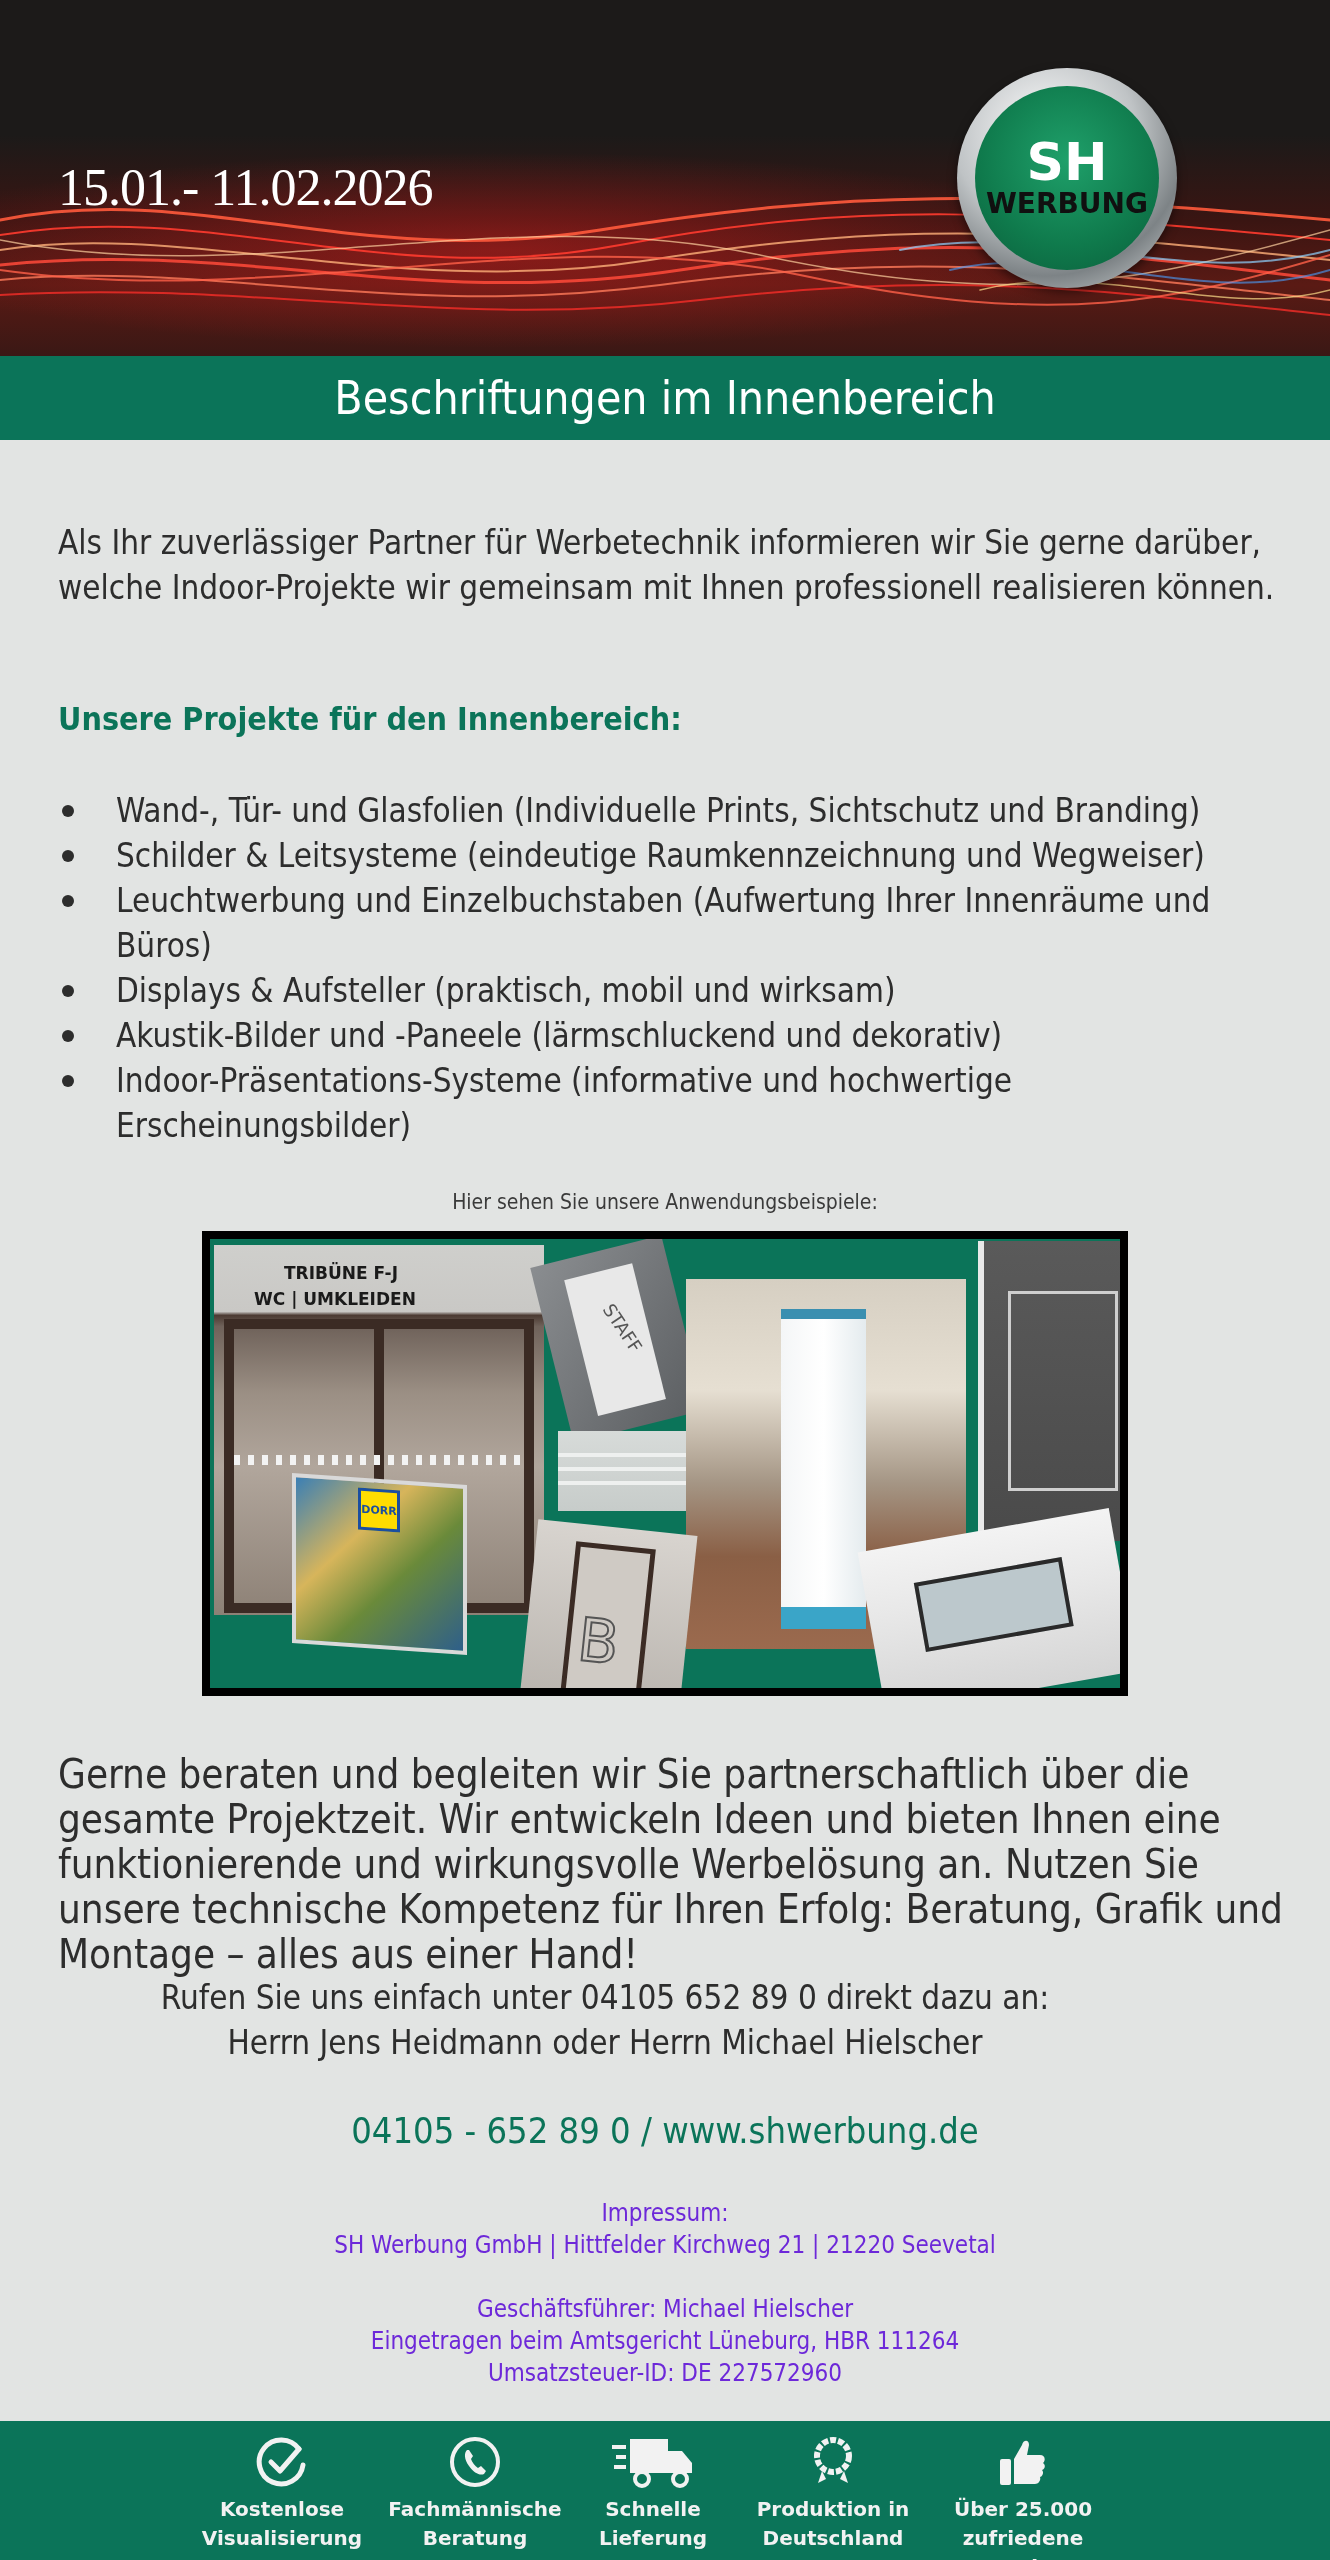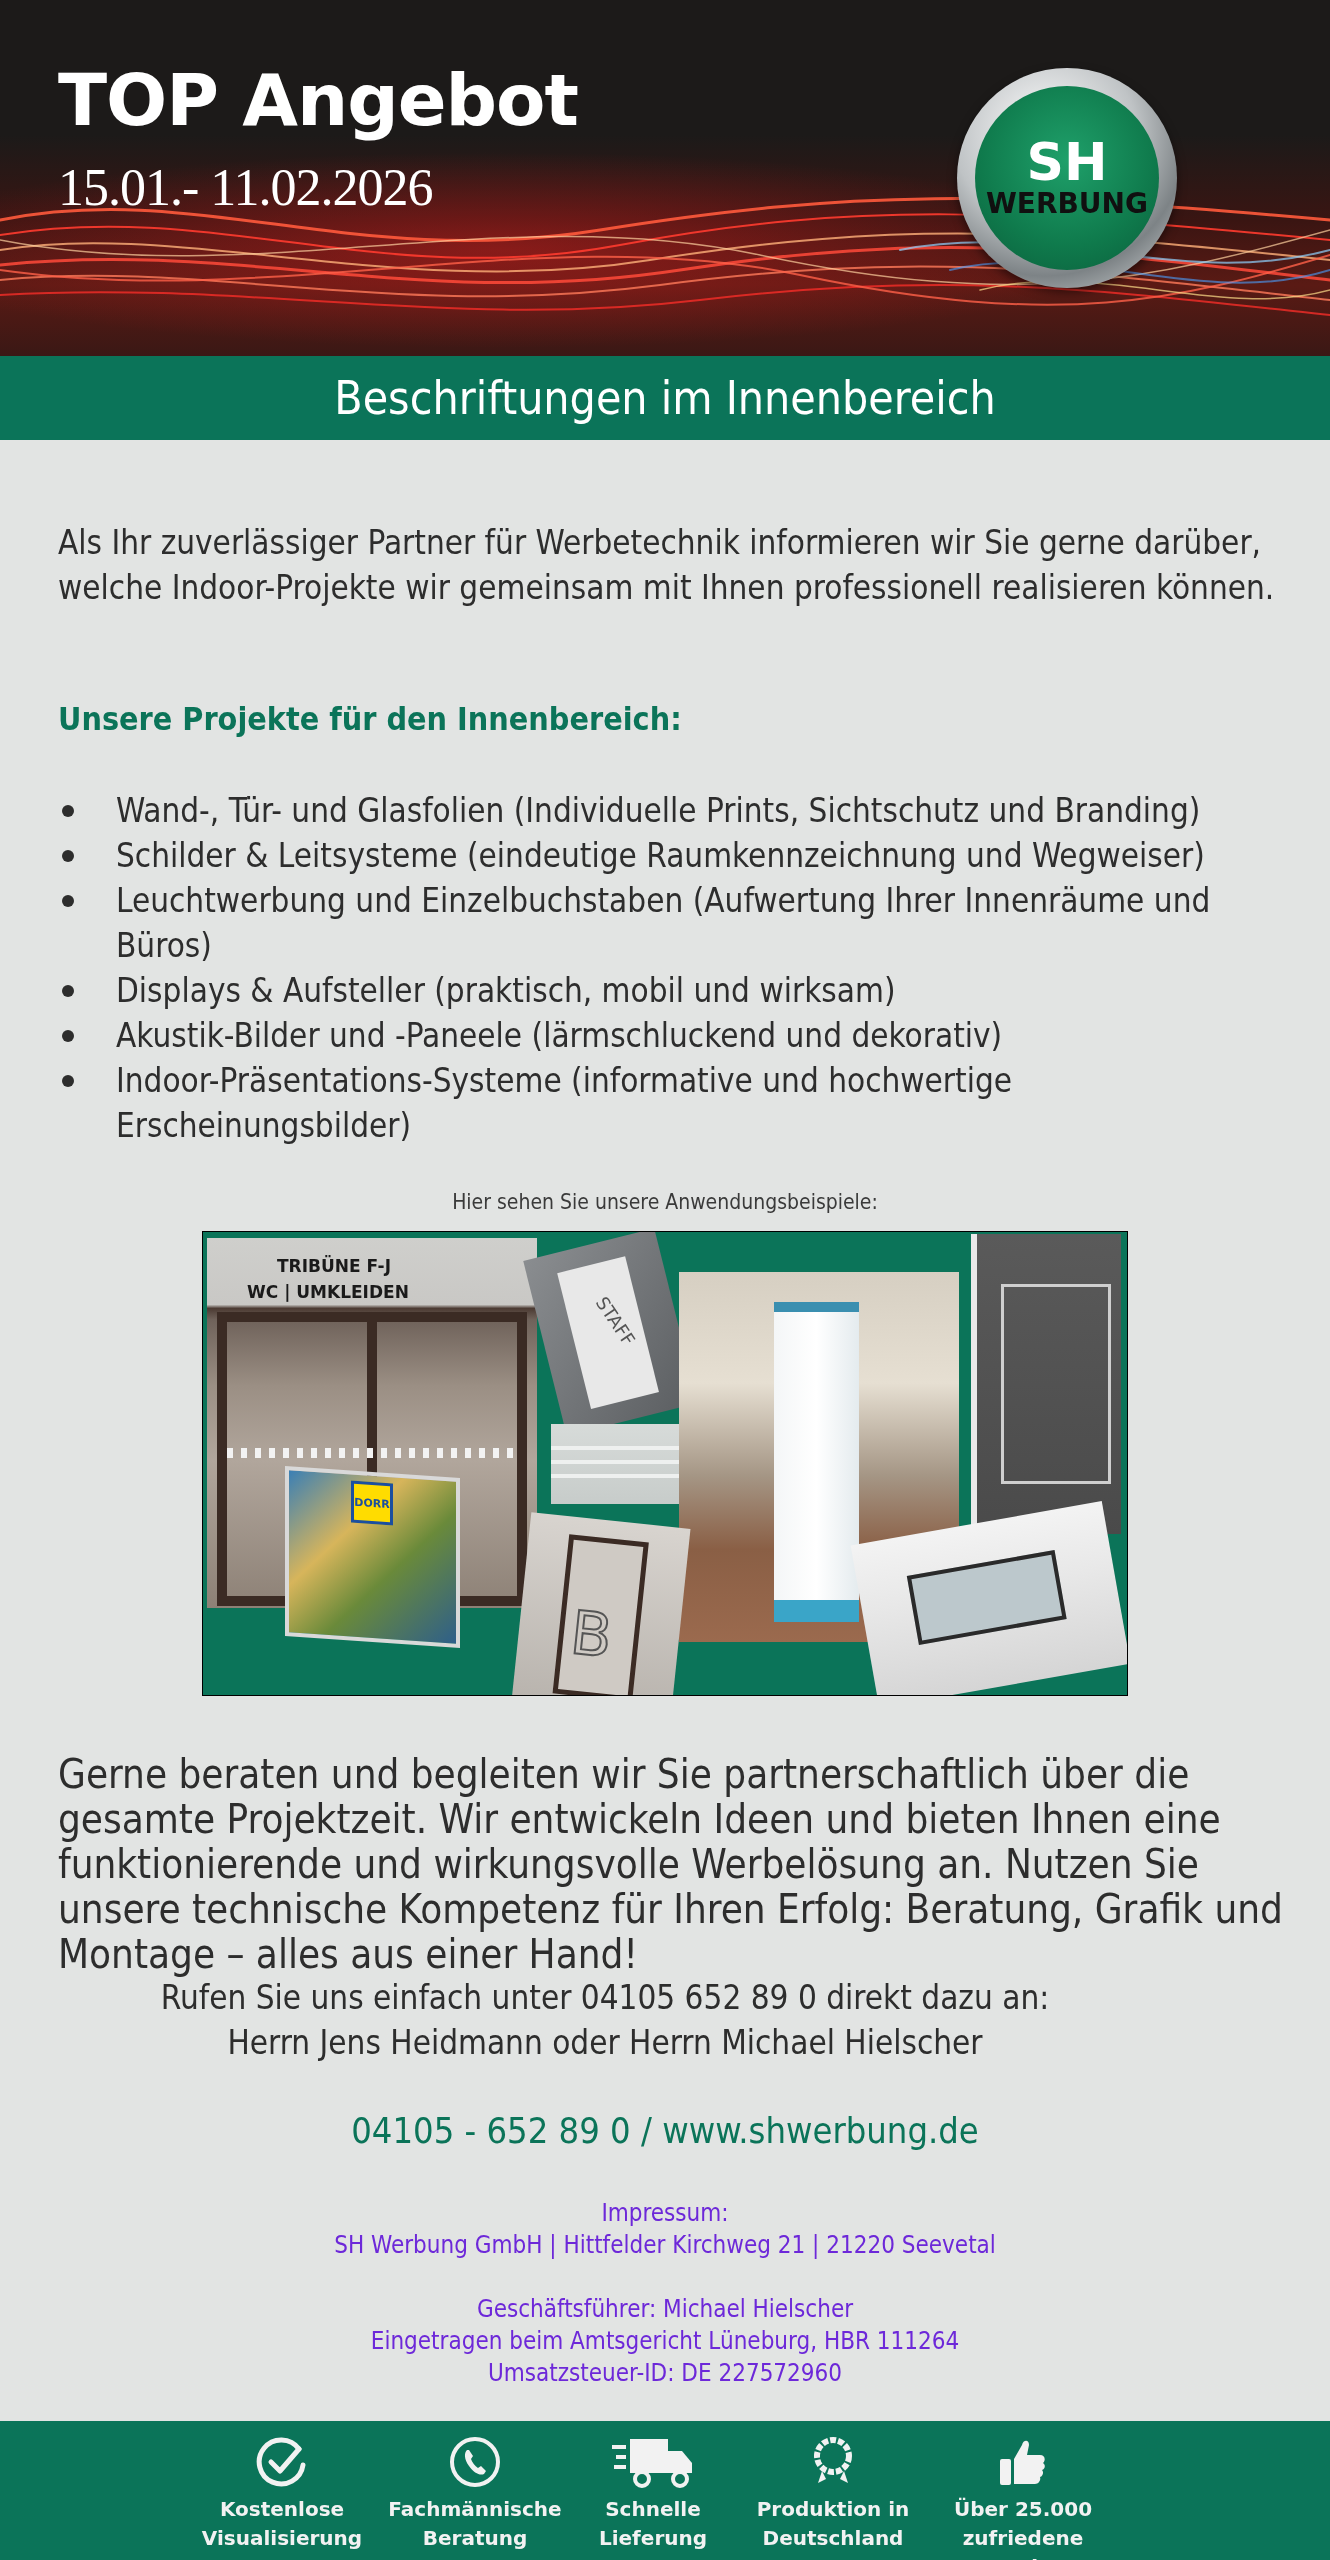--- a/index.html
+++ b/index.html
@@ -58,21 +58,21 @@
   }
 
   .examples-caption {
     position: absolute; left: 0; top: 1190px; width: 1330px; text-align: center;
     font-size: 21px; color: #3a3a3a;
   }
 
   
   .collage {
     position: absolute; left: 202px; top: 1231px; width: 926px; height: 465px;
-    background: #0b7459; border: 1px solid #000000; overflow: hidden;
+    background: #0b7459; border: 8px solid #000000; overflow: hidden;
   }
   .photo { position: absolute; overflow: hidden; }
   .p-door { left: 4px; top: 6px; width: 330px; height: 370px; background: linear-gradient(180deg,#cfcfcc 0%,#c9c8c5 18%,#4b3a32 19%,#6f625a 22%, #9b8f84 40%,#b1a69c 60%,#8d8176 100%); }
   .p-door .sign1 { position:absolute; left:70px; top:18px; font-family:"DejaVu Sans",sans-serif; font-weight:bold; font-size:17px; color:#1a1a1a; }
   .p-door .sign2 { position:absolute; left:40px; top:44px; font-family:"DejaVu Sans",sans-serif; font-weight:bold; font-size:17px; color:#1a1a1a; }
   .p-door .frame { position:absolute; left:10px; top:74px; width:310px; height:294px; border:10px solid #3b2b24; }
   .p-door .mid { position:absolute; left:160px; top:74px; width:10px; height:294px; background:#3b2b24; }
   .p-door .stripe { position:absolute; left:20px; top:210px; width:290px; height:10px; background: repeating-linear-gradient(90deg,#f3f3f3 0 6px, transparent 6px 14px); }
   .p-staff { left: 340px; top: 10px; width: 135px; height: 180px; background: linear-gradient(135deg,#8a8d90,#5b5e61); transform: rotate(-14deg); }
   .p-staff .plate { position:absolute; left:30px; top:20px; width:70px; height:140px; background:#e8e8e8; }
@@ -121,21 +121,20 @@
       <path d="M0 105 C240 80 420 150 680 110 S1080 90 1330 120" stroke="#ff4a3a" stroke-width="3" opacity="0.85"></path>
       <path d="M0 120 C210 100 390 160 660 125 S1060 110 1330 140" stroke="#ff7a5a" stroke-width="2" opacity="0.8"></path>
       <path d="M0 135 C250 120 450 170 700 140 S1100 130 1330 155" stroke="#ff2f2a" stroke-width="2" opacity="0.75"></path>
       <path d="M0 80 C260 130 500 40 760 95 S1150 120 1330 70" stroke="#ffd2a0" stroke-width="1.5" opacity="0.7"></path>
       <path d="M0 110 C280 150 540 60 800 115 S1180 140 1330 95" stroke="#ff6048" stroke-width="2" opacity="0.8"></path>
       <path d="M900 90 C1050 60 1180 130 1330 90" stroke="#8fd3ff" stroke-width="2" opacity="0.7"></path>
       <path d="M950 110 C1080 80 1200 150 1330 110" stroke="#4aa0ff" stroke-width="2" opacity="0.6"></path>
       <path d="M980 130 C1100 100 1220 160 1330 130" stroke="#ffe08a" stroke-width="1.5" opacity="0.7"></path>
     </g>
   </svg>
-  <h1 class="hero-title">TOP Angebot</h1>
   <div class="hero-dates">15.01.- 11.02.2026</div>
   <div class="logo">
     <div class="logo-inner">
       <span class="logo-sh">SH</span>
       <span class="logo-werbung">WERBUNG</span>
     </div>
   </div>
 </header>
 
 <div class="band">

